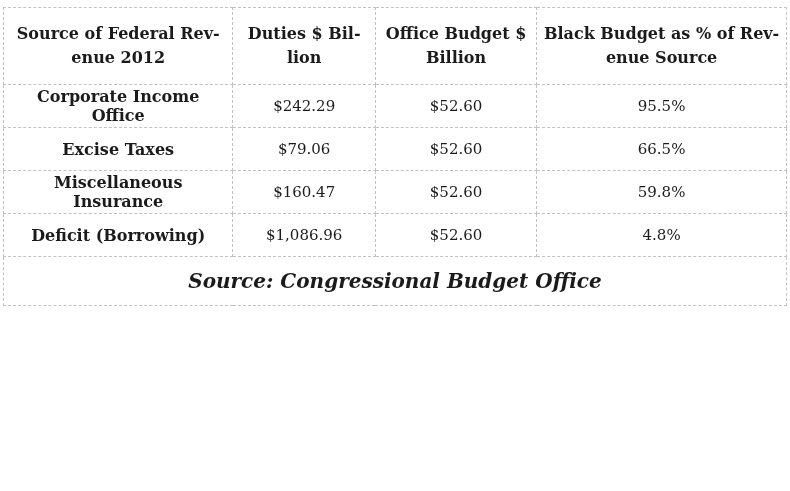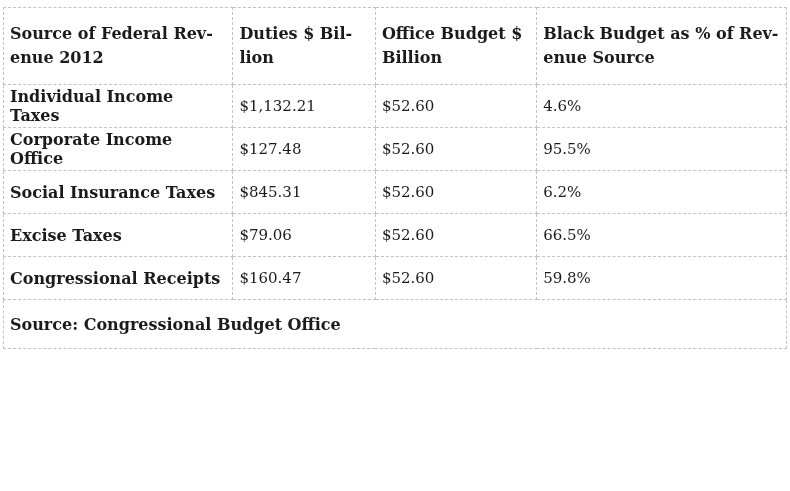--- a/index.html
+++ b/index.html
@@ -19,21 +19,21 @@
     width: 784px;
   }
   table.revenue-table {
     border-collapse: collapse;
     width: 100%;
     table-layout: fixed;
   }
   .revenue-table th,
   .revenue-table td {
     border: 1px dashed #c3c3c3;
-    text-align: left;
+    text-align: center;
     vertical-align: middle;
     padding: 2px 6px;
     background: #ffffff;
   }
   .revenue-table thead th {
     font-weight: bold;
     font-size: 16px;
     line-height: 1.5;
     white-space: pre-line;
     height: 72px;
@@ -44,21 +44,22 @@
   .revenue-table .row-label {
     font-weight: bold;
     font-size: 16px;
   }
   .revenue-table .value-cell {
     font-weight: normal;
     font-size: 15px;
   }
   .revenue-table tfoot td {
     font-weight: bold;
-    font-size: 16px;
+    font-style: italic;
+    font-size: 20px;
     height: 44px;
   }
 </style>
 </head>
 <body>
 
 <div class="table-wrap">
   <table class="revenue-table">
     <colgroup>
       <col style="width:29.3%">
@@ -73,48 +74,42 @@
         <th>Duties $ Bil-
 lion</th>
         <th>Office Budget $
 Billion</th>
         <th>Black Budget as % of Rev-
 enue Source</th>
       </tr>
     </thead>
     <tbody>
       <tr class="data-row">
-        <td class="row-label">Individual Income Taxes</td>
-        <td class="value-cell">$1,132.21</td>
-        <td class="value-cell">$52.60</td>
-        <td class="value-cell">4.6%</td>
-      </tr>
-      <tr class="data-row">
         <td class="row-label">Corporate Income Office</td>
-        <td class="value-cell">$127.48</td>
+        <td class="value-cell">$242.29</td>
         <td class="value-cell">$52.60</td>
         <td class="value-cell">95.5%</td>
-      </tr>
-      <tr class="data-row">
-        <td class="row-label">Social Insurance Taxes</td>
-        <td class="value-cell">$845.31</td>
-        <td class="value-cell">$52.60</td>
-        <td class="value-cell">6.2%</td>
       </tr>
       <tr class="data-row">
         <td class="row-label">Excise Taxes</td>
         <td class="value-cell">$79.06</td>
         <td class="value-cell">$52.60</td>
         <td class="value-cell">66.5%</td>
       </tr>
       <tr class="data-row">
-        <td class="row-label">Congressional Receipts</td>
+        <td class="row-label">Miscellaneous Insurance</td>
         <td class="value-cell">$160.47</td>
         <td class="value-cell">$52.60</td>
         <td class="value-cell">59.8%</td>
+      </tr>
+      <tr class="data-row">
+        <td class="row-label">Deficit (Borrowing)</td>
+        <td class="value-cell">$1,086.96</td>
+        <td class="value-cell">$52.60</td>
+        <td class="value-cell">4.8%</td>
       </tr>
     </tbody>
     <tfoot>
       <tr>
         <td colspan="4">Source: Congressional Budget Office</td>
       </tr>
     </tfoot>
   </table>
 </div>
 

